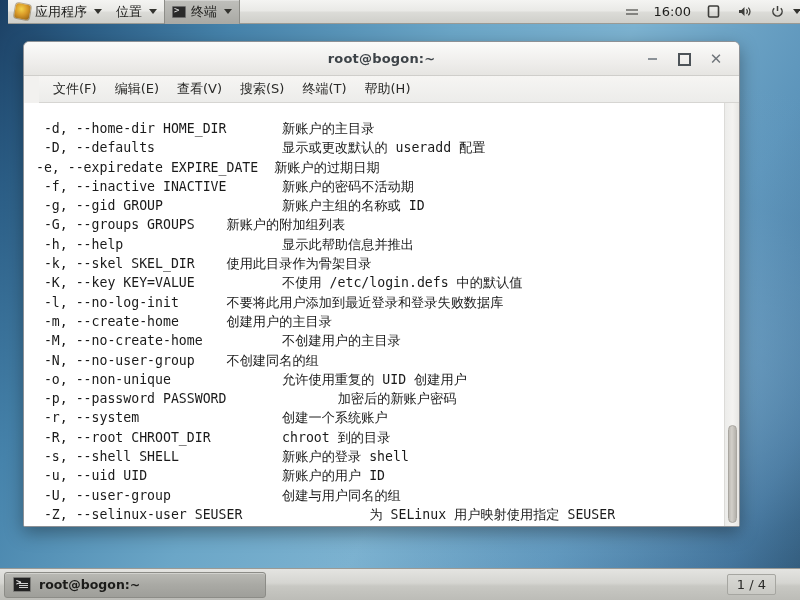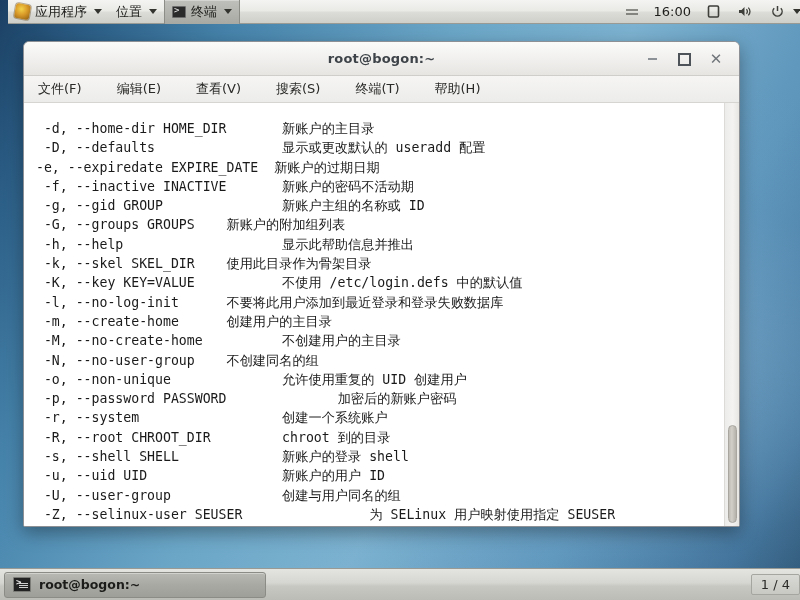--- a/index.html
+++ b/index.html
@@ -179,21 +179,22 @@
   .win-btn.max::after { content: ""; display: block; width: 9px; height: 9px; border: 2px solid #4d5358; }
   .win-btn.close { color: #6f757a; font-size: 15px; font-weight: bold; }
 
   #menubar {
     height: 27px;
     background: linear-gradient(to bottom, #f6f5f3 0%, #ececea 100%);
     border-bottom: 1px solid #d6d5d2;
     display: flex;
     align-items: center;
     padding-left: 6px;
-    gap: 19px;
+    gap: 2px;
+    margin-left: 15px;
   }
   .menu-item {
     font-size: 13px;
     color: #2a2a28;
     padding: 3px 8px;
     border-radius: 3px;
     cursor: default;
     white-space: nowrap;
   }
 
@@ -289,21 +290,21 @@
   }
   .task-icon::after {
     content: "";
     position: absolute;
     right: 2px; bottom: 2px;
     width: 9px; height: 6px;
     background: repeating-linear-gradient(to bottom, #cfcfcf 0 1px, #222 1px 2px);
   }
   #bottom-spacer { flex: 1; }
   #workspace-switcher {
-    margin-right: 0;
+    margin-right: 24px;
     padding: 2px 9px;
     font-size: 13px;
     color: #2a2a28;
     background: linear-gradient(to bottom, #d9d9d5 0%, #c9c9c4 100%);
     border: 1px solid #a6a6a1;
     border-radius: 2px;
     cursor: pointer;
   }
 </style>
 </head>

